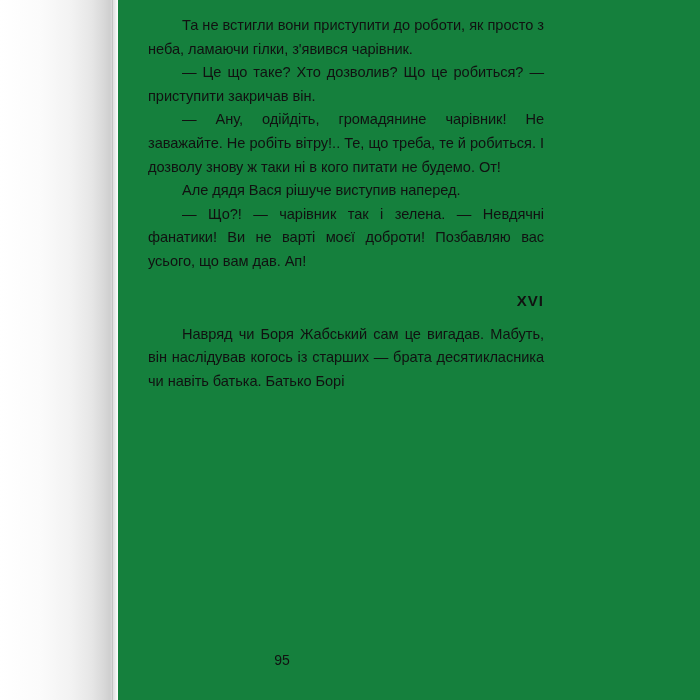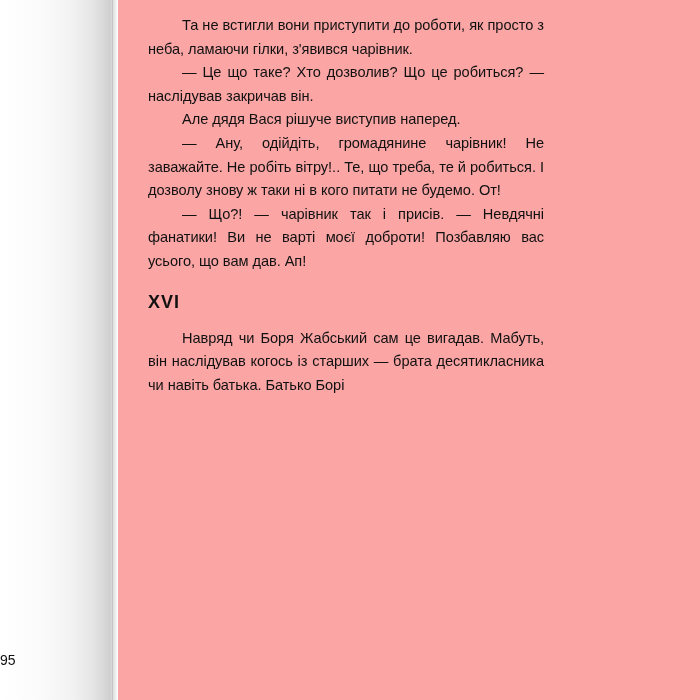--- a/index.html
+++ b/index.html
@@ -10,21 +10,21 @@
   body {
     width: 700px;
     height: 700px;
     overflow: hidden;
     font-family: "Liberation Sans", sans-serif;
   }
   .page {
     position: relative;
     width: 700px;
     height: 700px;
-    background: #fca5a5;
+    background: #15803d;
   }
   
   .gutter-shadow {
     position: absolute;
     left: 0;
     top: 0;
     width: 118px;
     height: 700px;
     background: linear-gradient(to right,
         #ffffff 0px,
@@ -55,55 +55,56 @@
     font-family: "Liberation Sans", sans-serif;
     font-size: 14.6px;
     line-height: 23.6px;
     color: #111111;
     text-align: justify;
     text-indent: 34px;
     letter-spacing: -0.05px;
   }
   .chapter {
     margin: 0;
-    text-align: left;
+    text-align: right;
     text-indent: 0;
     font-family: "Liberation Sans", sans-serif;
-    font-size: 18px;
+    font-size: 15px;
     font-weight: bold;
     color: #111111;
     letter-spacing: 1px;
     padding-top: 18px;
     padding-bottom: 14px;
   }
   .folio {
     position: absolute;
     left: 0;
     top: 652px;
     width: 564px;
+    text-align: center;
     font-family: "Liberation Sans", sans-serif;
     font-size: 14px;
     color: #111111;
   }
 </style>
 </head>
 <body>
 
 <div class="page">
 
   <div class="gutter-shadow"></div>
   <div class="gutter-line"></div>
 
   <div class="content">
 
     <p>Та не встигли вони приступити до роботи, як просто з неба, ламаючи гілки, з'явився чарівник.</p>
-    <p>— Це що таке? Хто дозволив? Що це робиться? — наслідував закричав він.</p>
+    <p>— Це що таке? Хто дозволив? Що це робиться? — приступити закричав він.</p>
+    <p>— Ану, одійдіть, громадянине чарівник! Не заважайте. Не робіть вітру!.. Те, що треба, те й робиться. І дозволу знову ж таки ні в кого питати не будемо. От!</p>
     <p>Але дядя Вася рішуче виступив наперед.</p>
-    <p>— Ану, одійдіть, громадянине чарівник! Не заважайте. Не робіть вітру!.. Те, що треба, те й робиться. І дозволу знову ж таки ні в кого питати не будемо. От!</p>
-    <p>— Що?! — чарівник так і присів. — Невдячні фанатики! Ви не варті моєї доброти! Позбавляю вас усього, що вам дав. Ап!</p>
+    <p>— Що?! — чарівник так і зелена. — Невдячні фанатики! Ви не варті моєї доброти! Позбавляю вас усього, що вам дав. Ап!</p>
 
     <div class="chapter">XVI</div>
 
     <p>Навряд чи Боря Жабський сам це вигадав. Мабуть, він наслідував когось із старших — брата десятикласника чи навіть батька. Батько Борі</p>
 
   </div>
 
   <div class="folio">95</div>
 
 </div>

